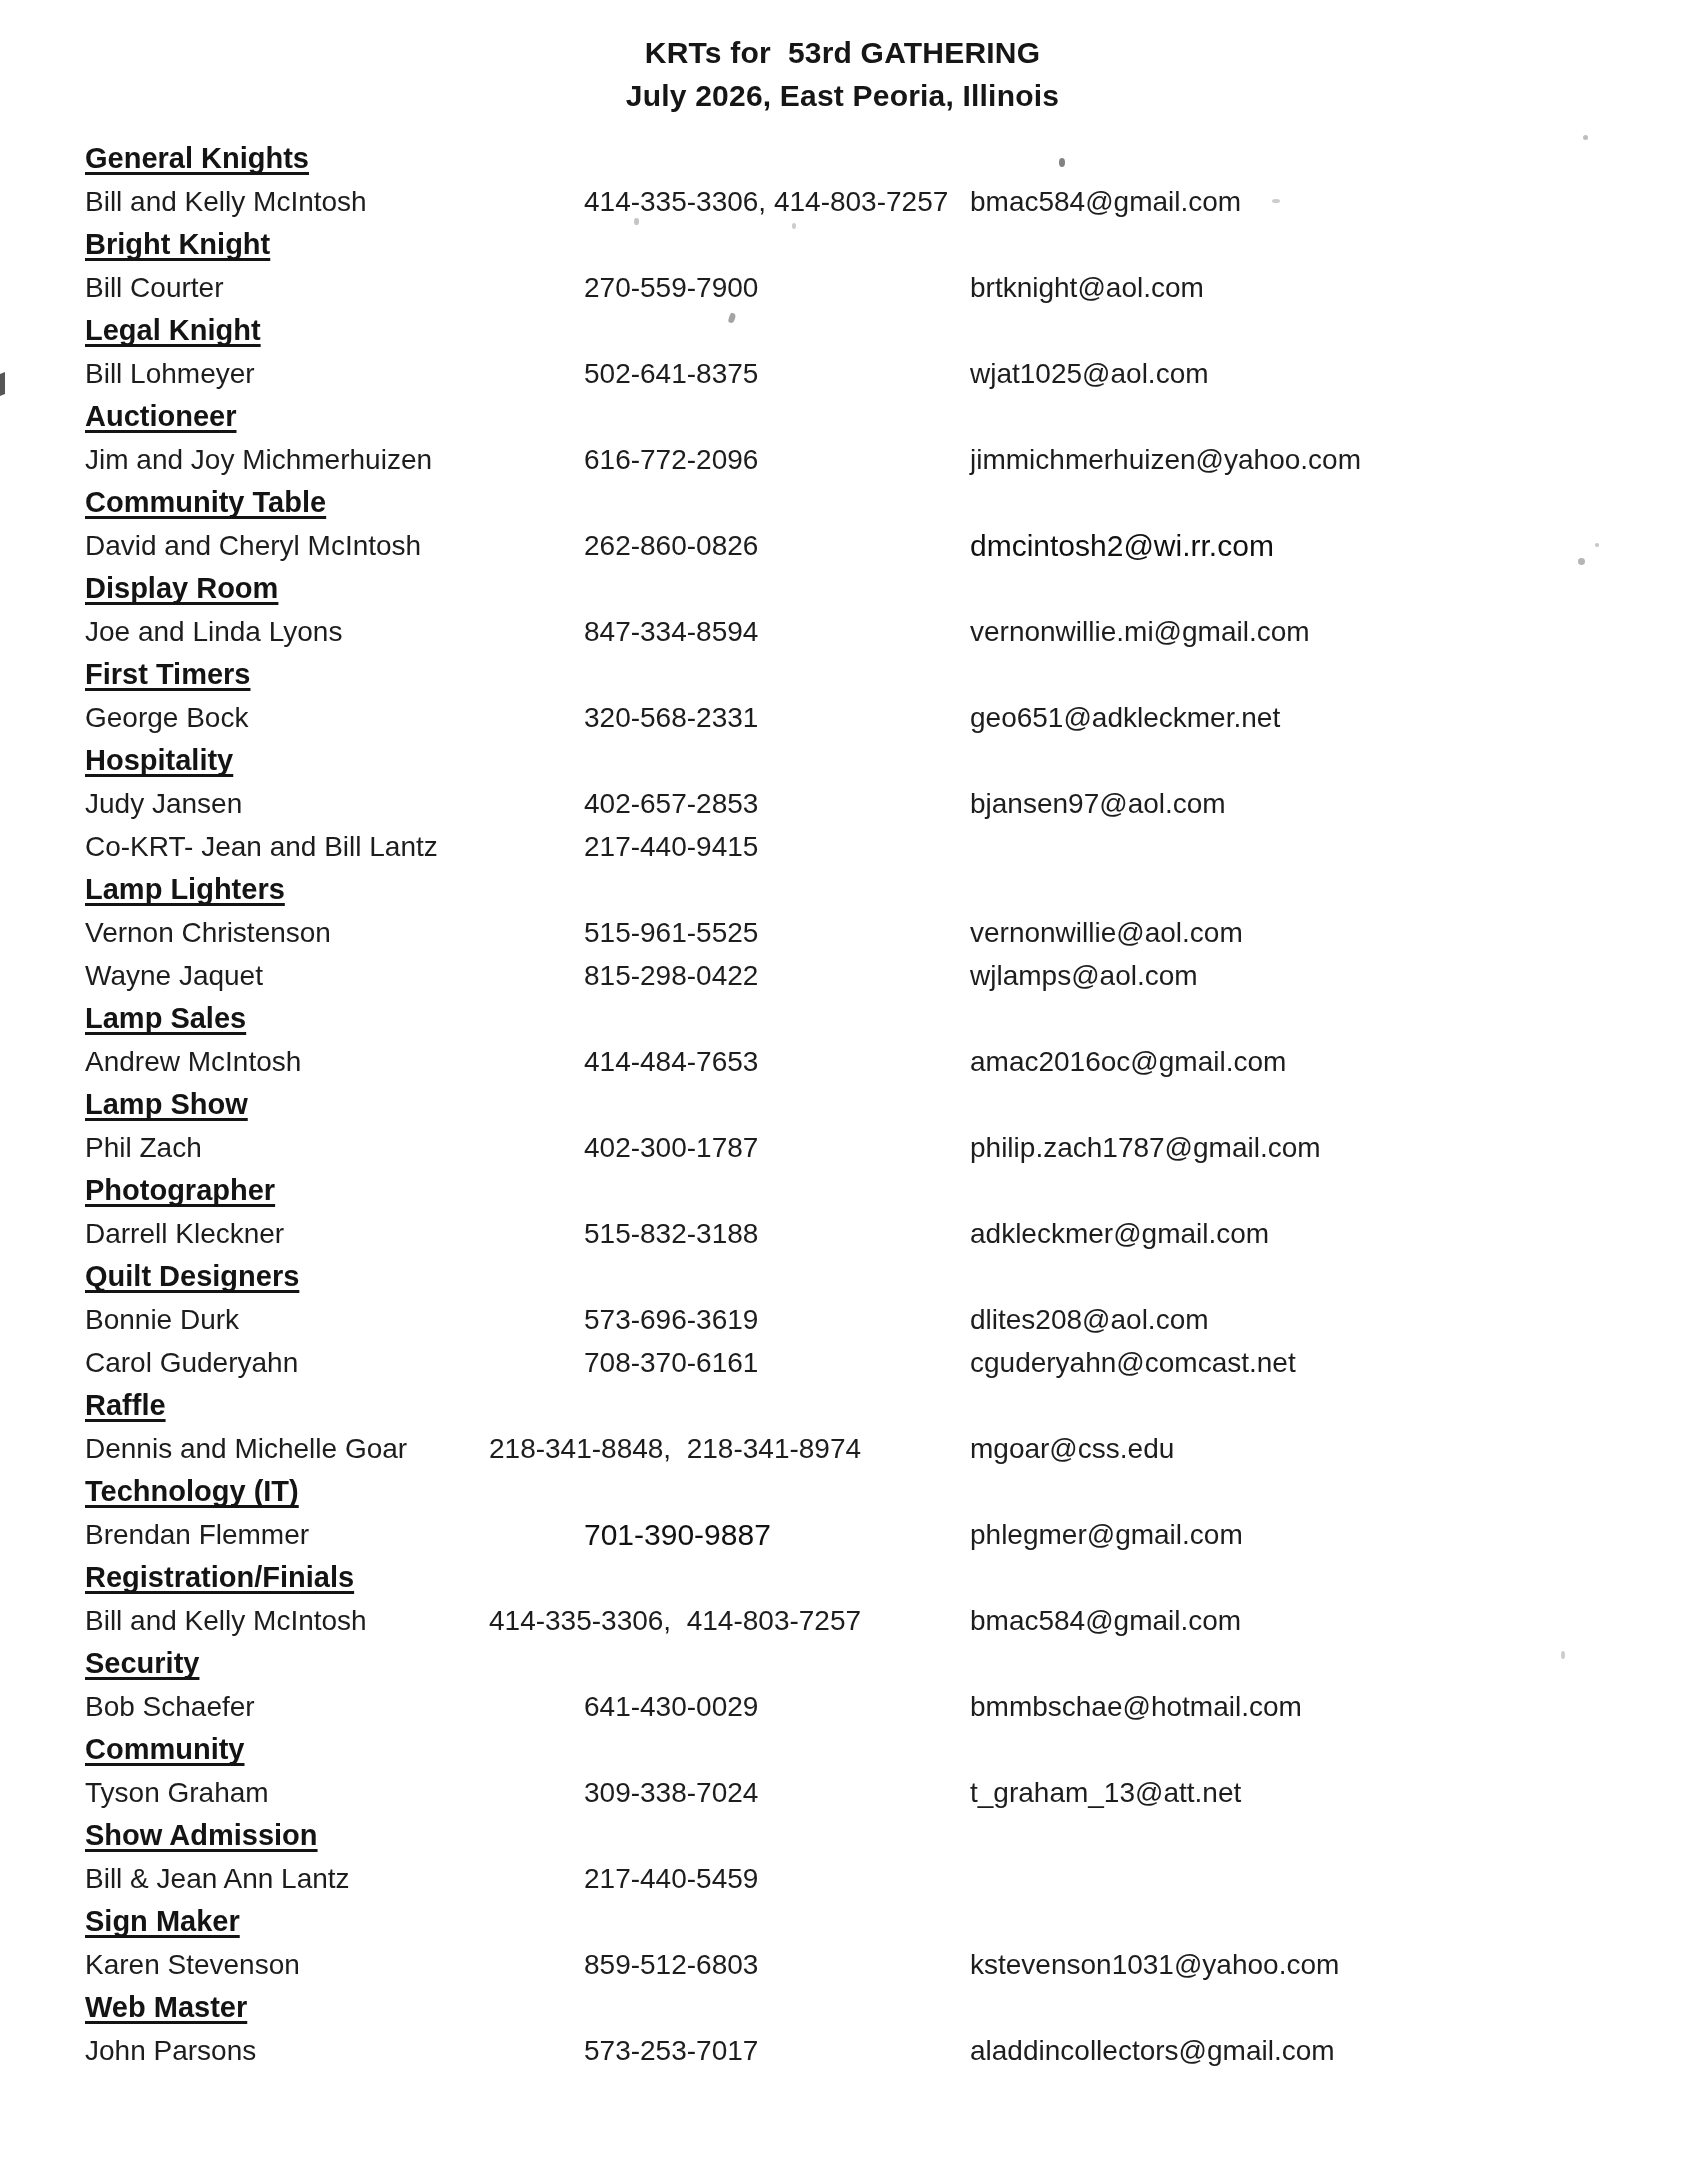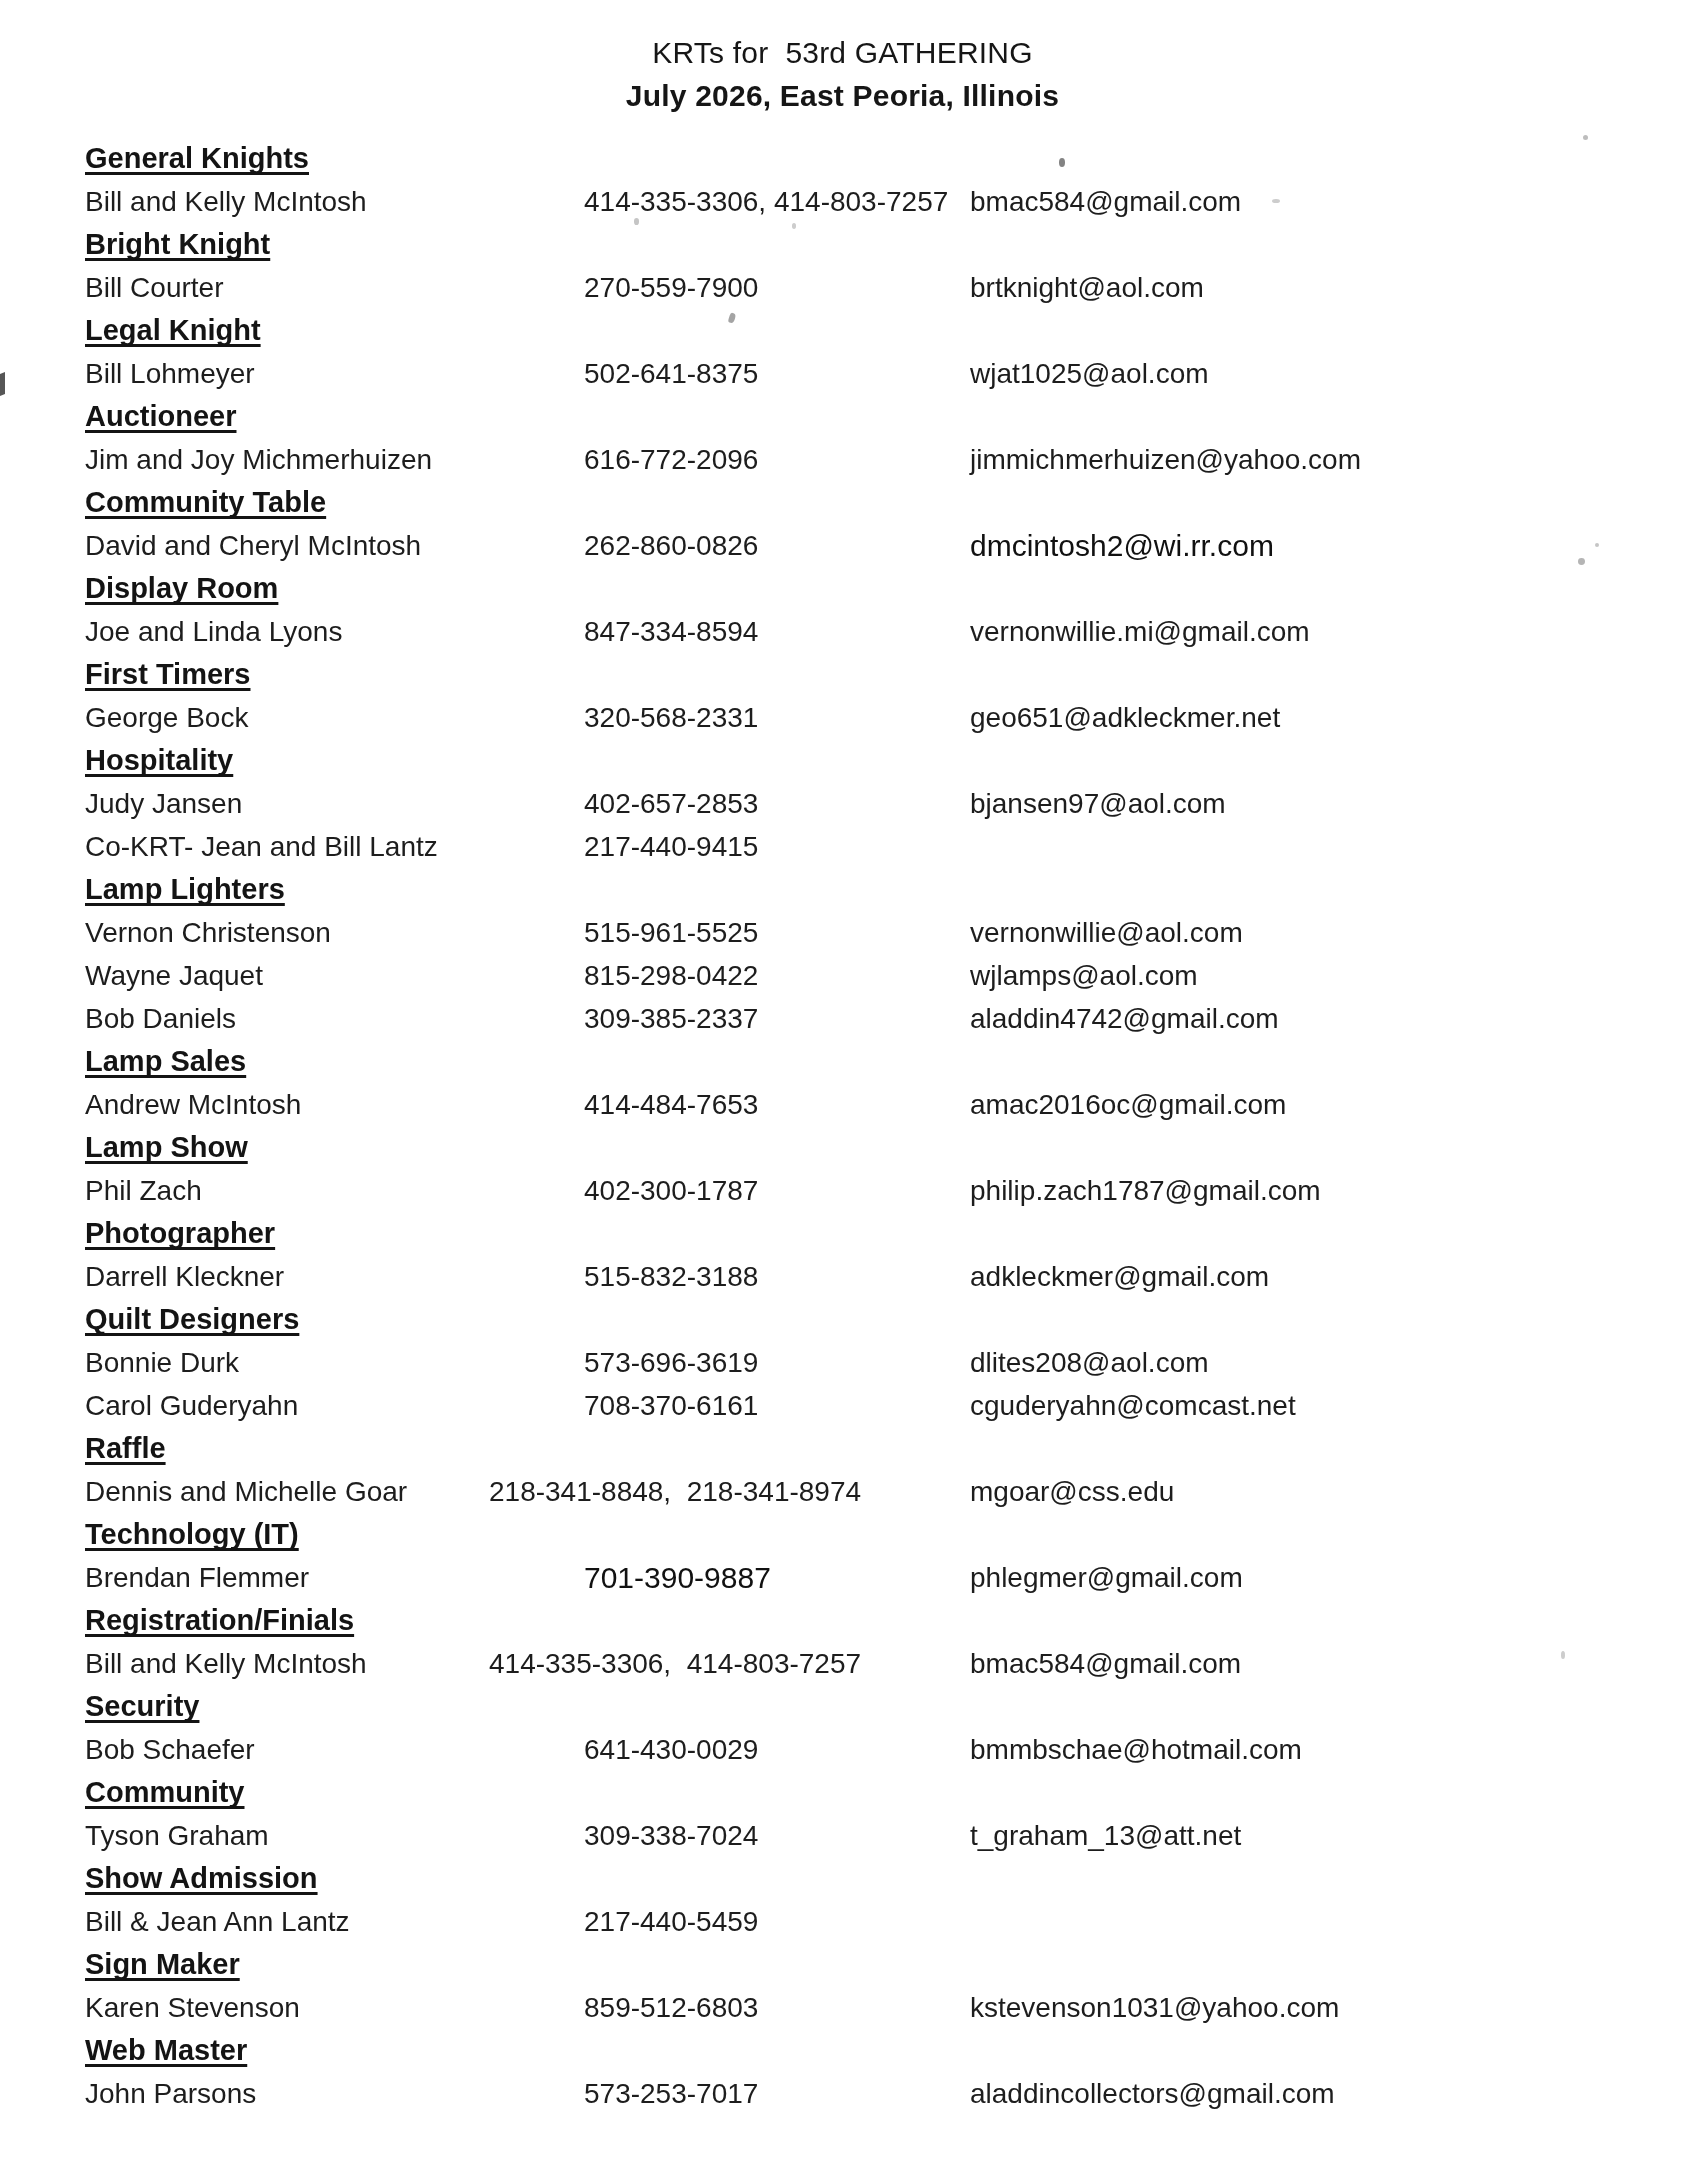--- a/index.html
+++ b/index.html
@@ -8,21 +8,21 @@
     background:#ffffff;
     font-family:"Liberation Sans","DejaVu Sans",sans-serif;
     color:#1b1b1b;
     position:relative;
     overflow:hidden;
   }
   .page{position:absolute;inset:0;}
   .doc-title{
     margin-top:31px;
     text-align:center;
-    font-weight:normal;
+    font-weight:bold;
     font-size:30px;
     line-height:43px;
     letter-spacing:0.2px;
     white-space:pre;
     color:#161616;
   }
   .doc-subtitle{
     text-align:center;
     font-weight:bold;
     font-size:30px;
@@ -199,25 +199,20 @@
     <span class="cell phone">515-961-5525</span>
     <span class="cell email">vernonwillie@aol.com</span>
   </div>
 
   <div class="line row">
     <span class="cell name">Wayne Jaquet</span>
     <span class="cell phone">815-298-0422</span>
     <span class="cell email">wjlamps@aol.com</span>
   </div>
 
-  <div class="line row">
-    <span class="cell name">Bob Daniels</span>
-    <span class="cell phone">309-385-2337</span>
-    <span class="cell email">aladdin4742@gmail.com</span>
-  </div>
 </section>
 
   <section class="section">
     <div class="line heading-line">
       <span class="heading">Lamp Sales</span>
     </div>
 
   <div class="line row">
     <span class="cell name">Andrew McIntosh</span>
     <span class="cell phone">414-484-7653</span>

